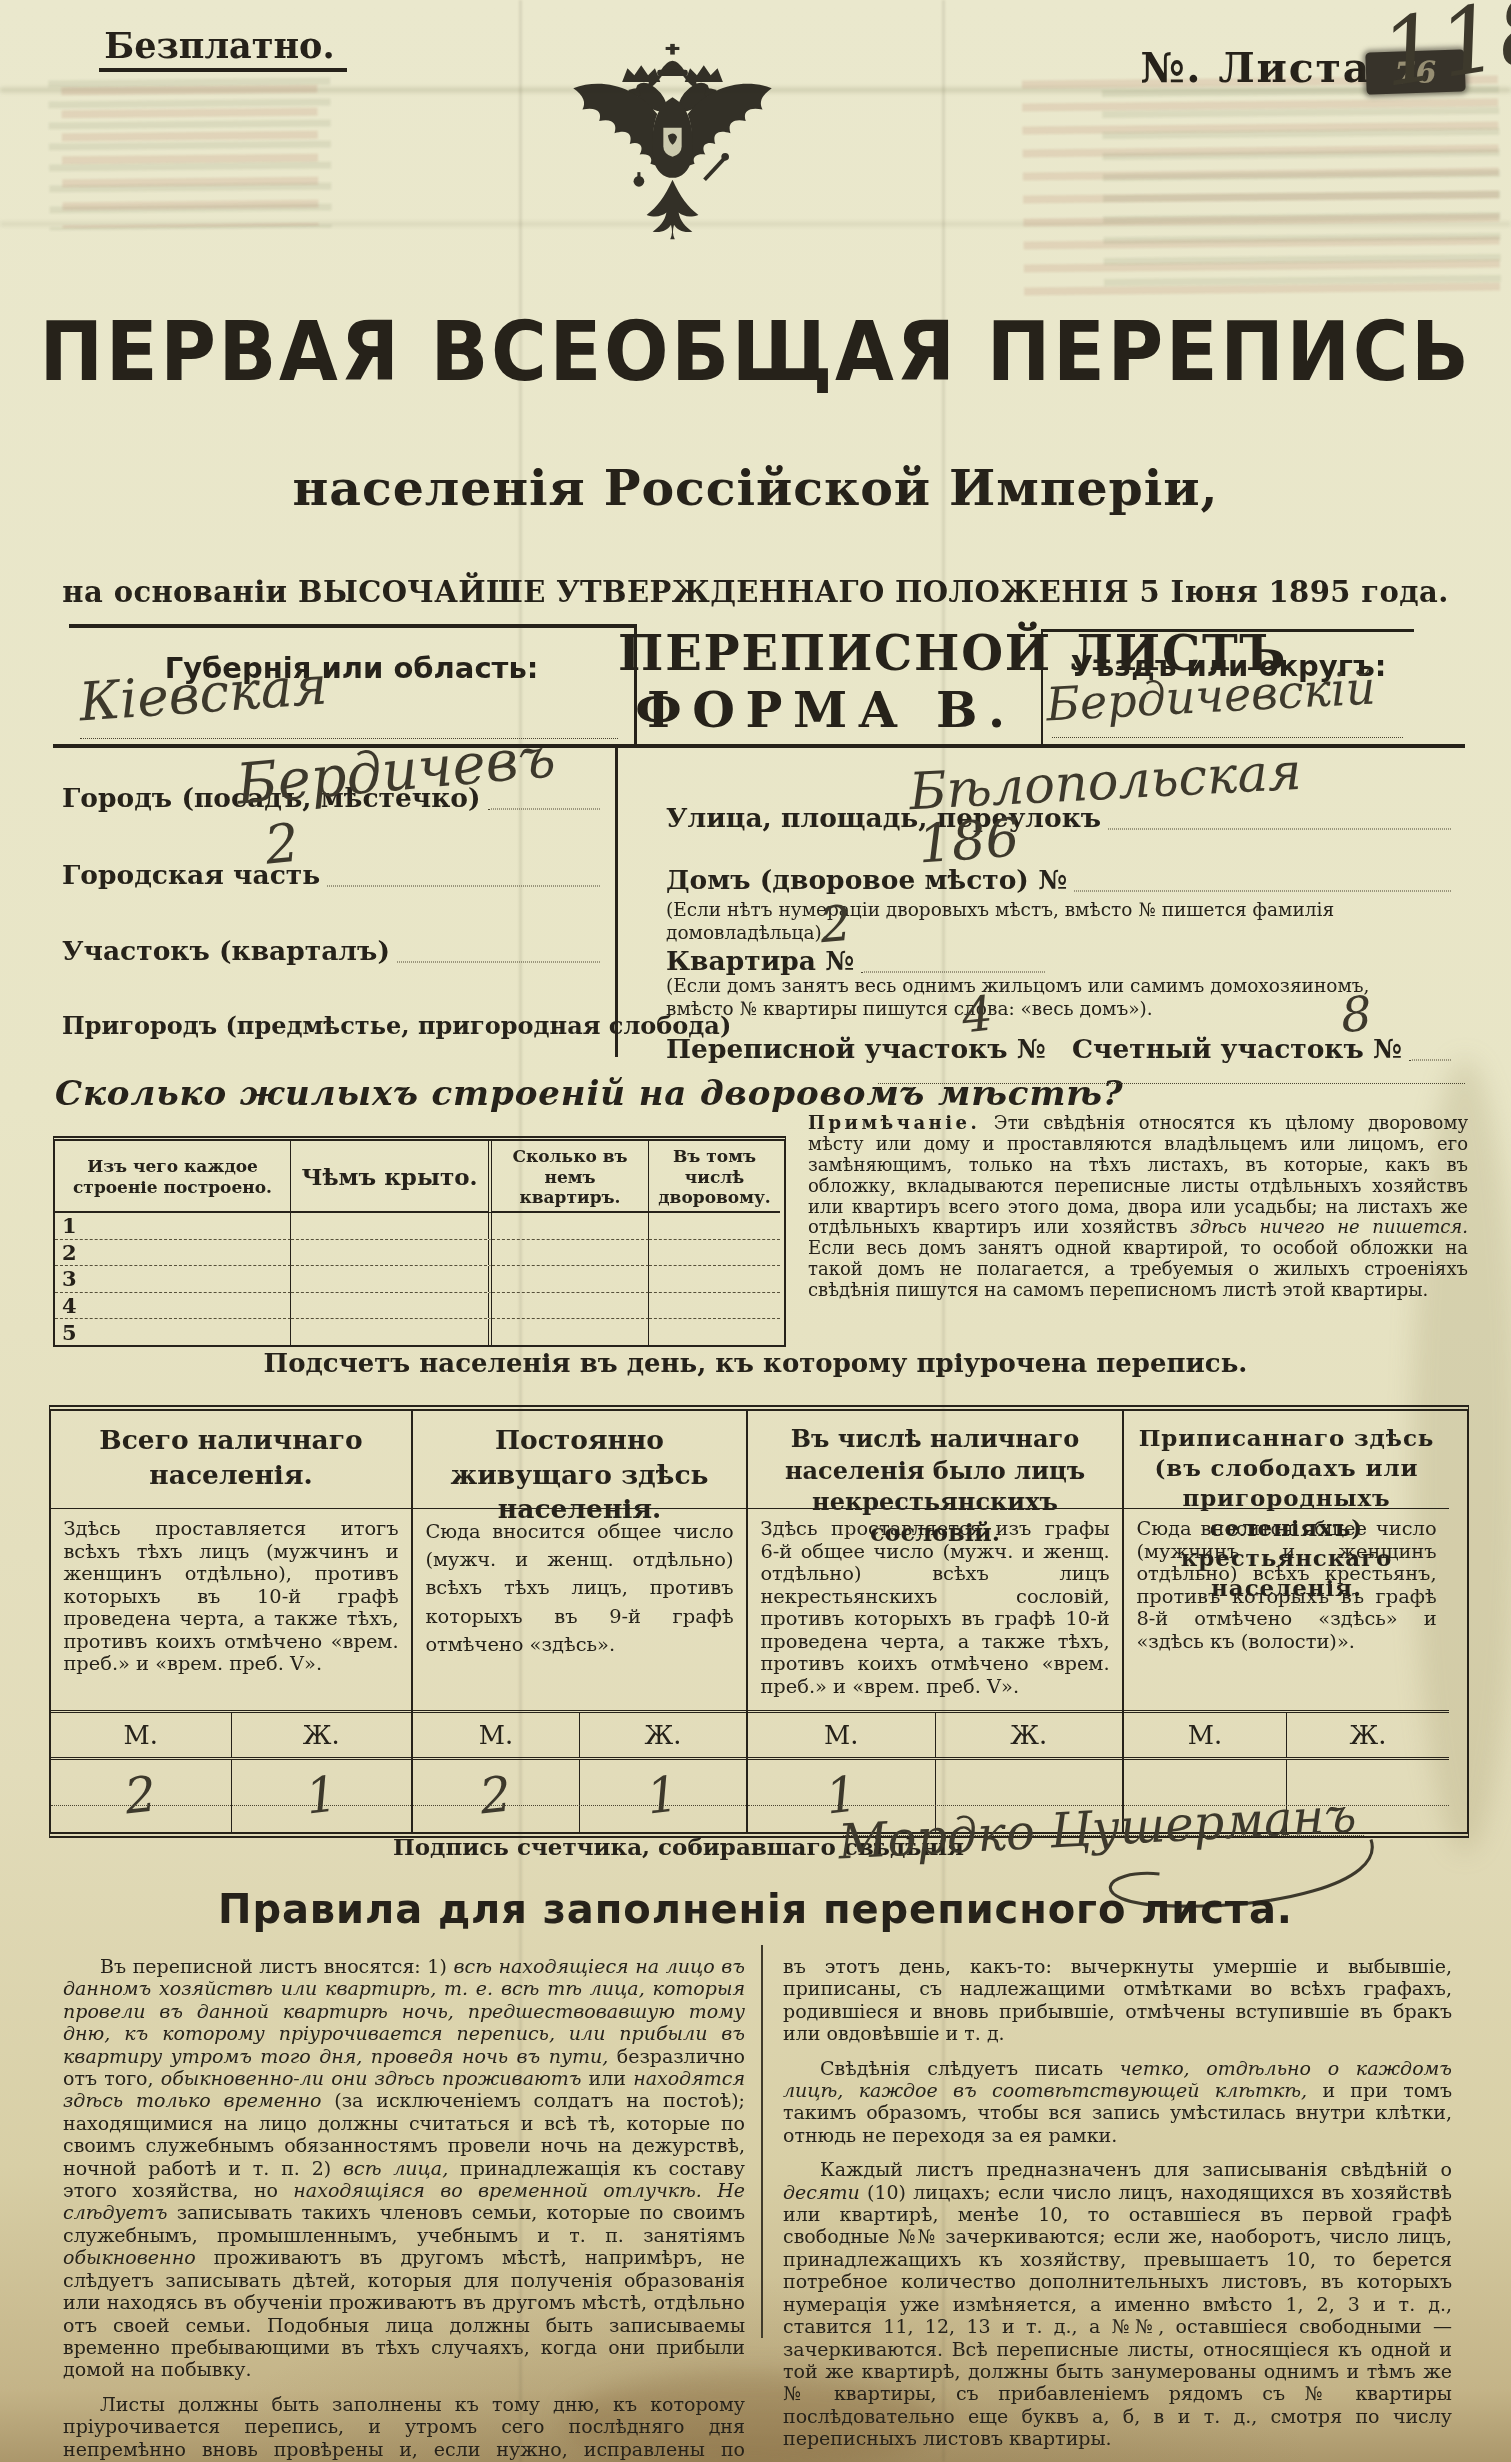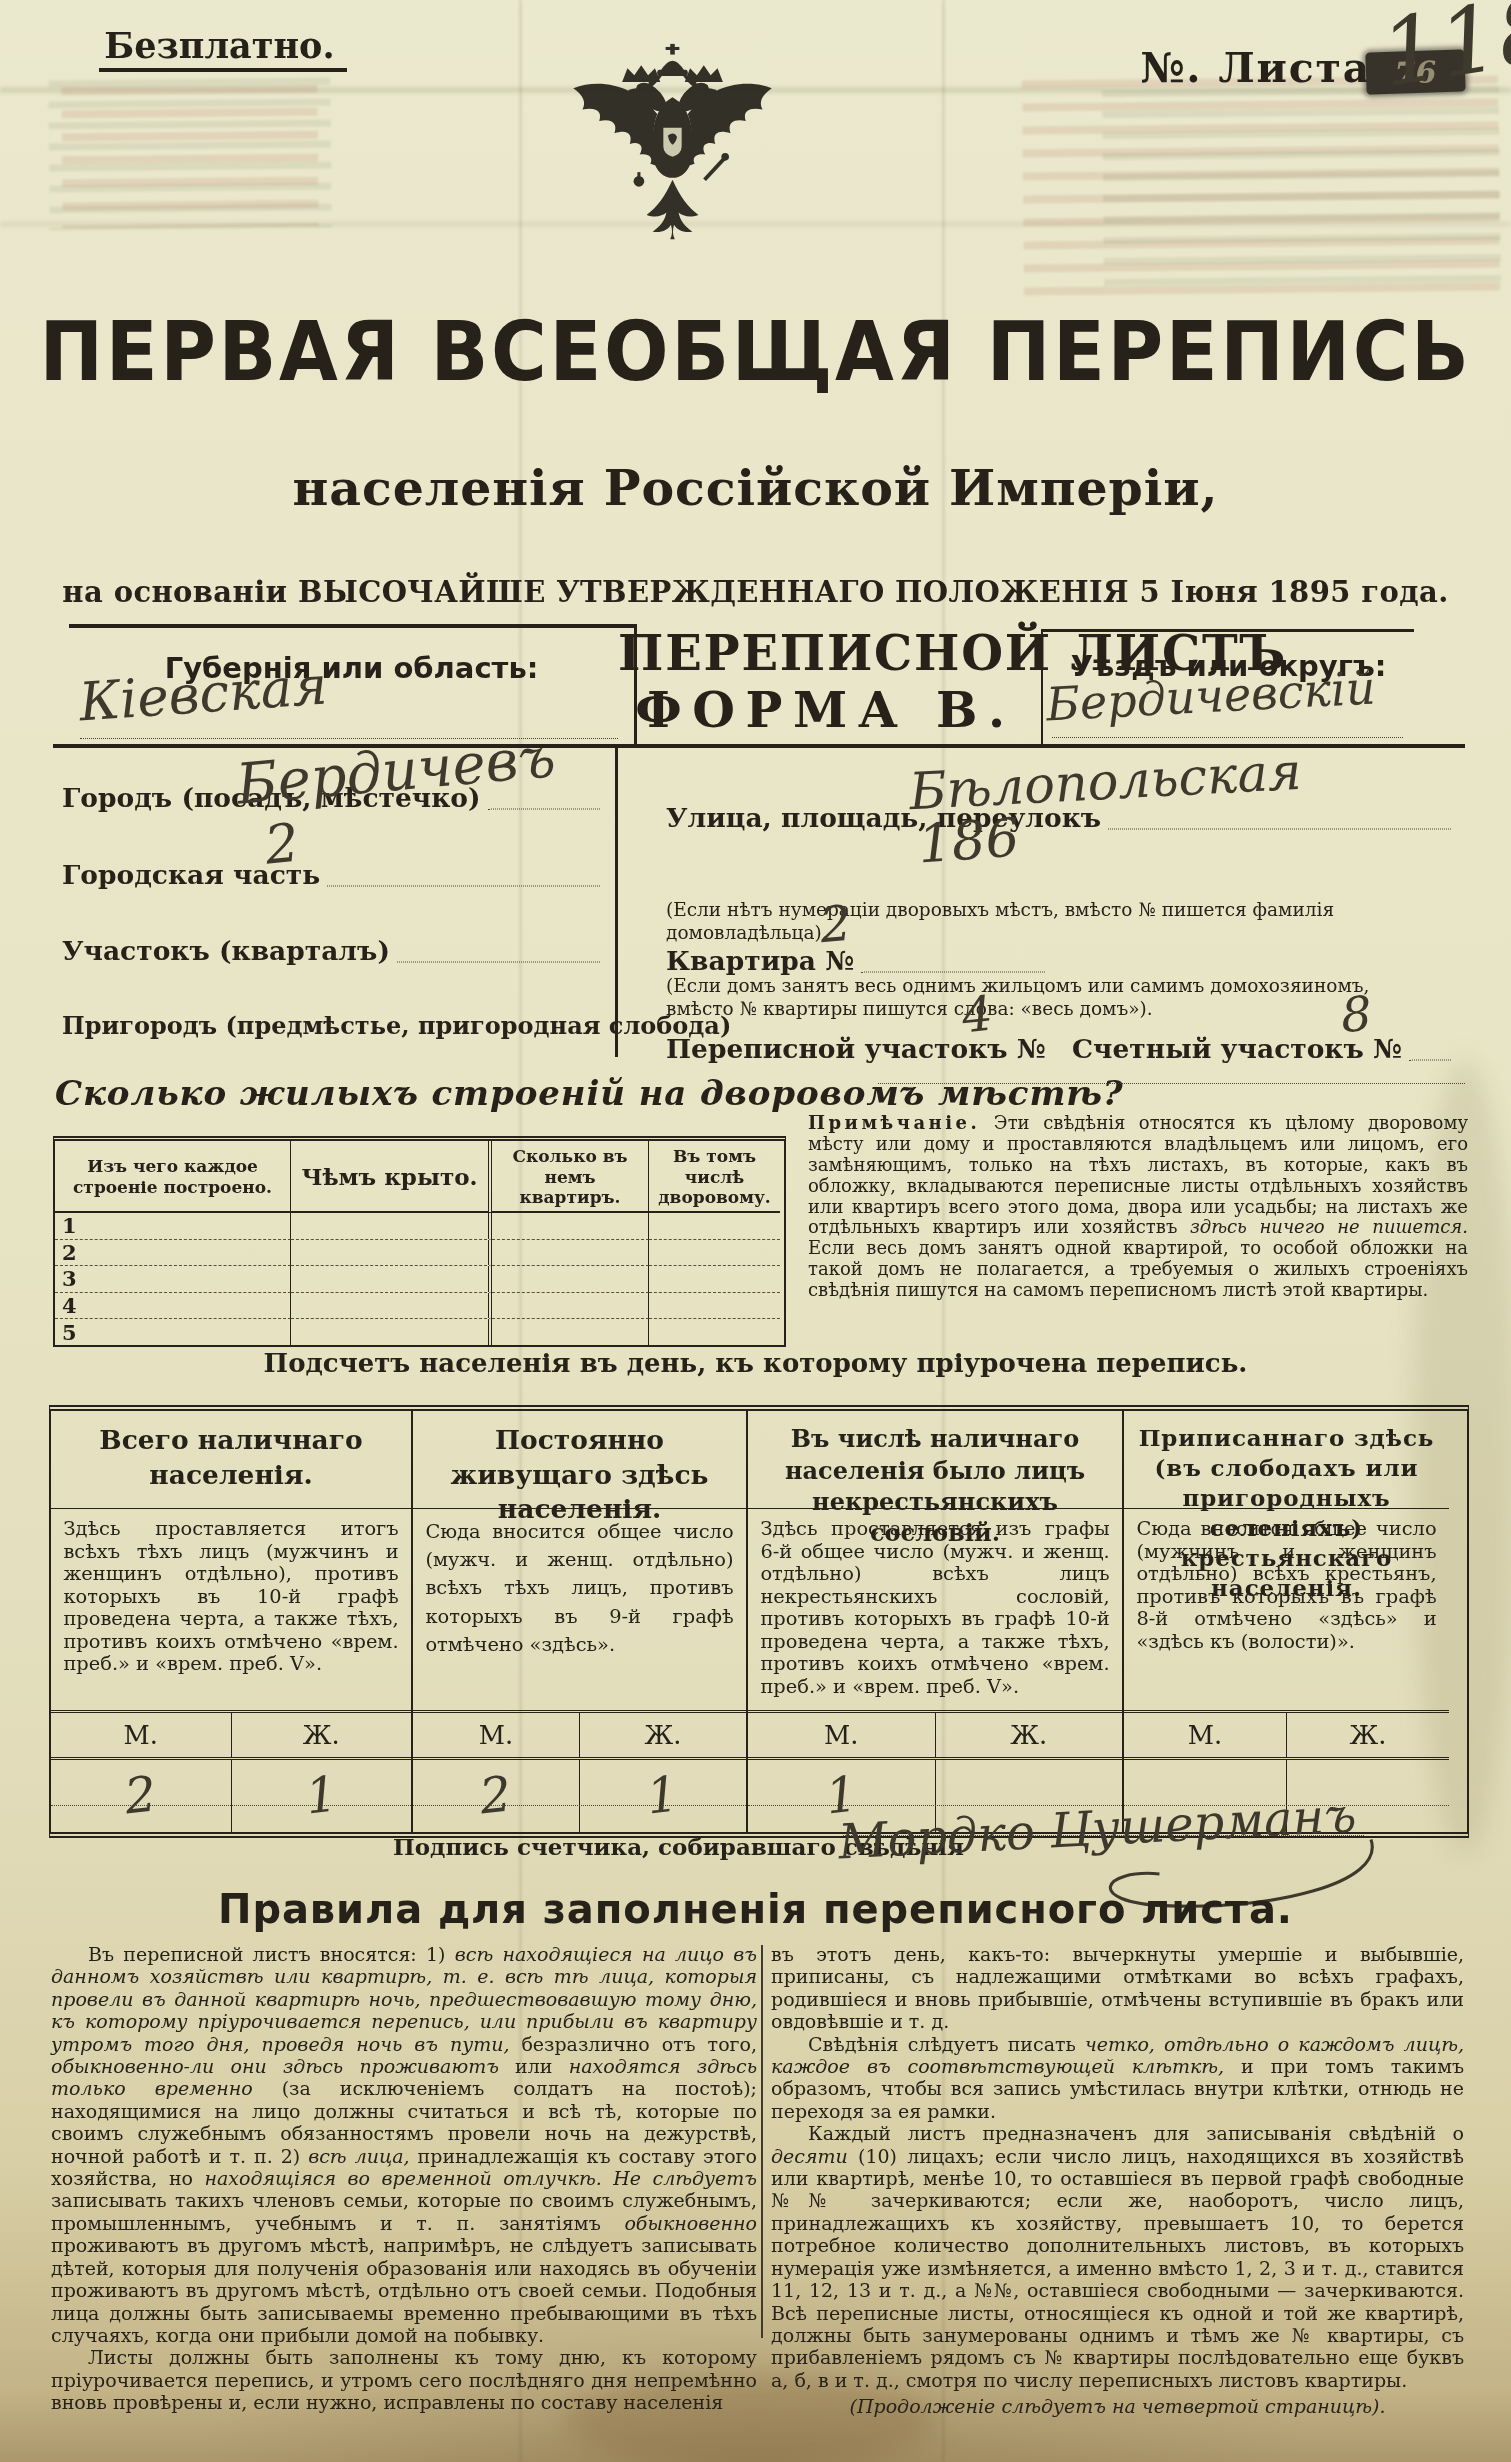--- a/index.html
+++ b/index.html
@@ -67,21 +67,21 @@
   .gmz div{flex:1;display:flex;align-items:center;justify-content:center;font-size:25.6px;}
   .gmz div:first-child{border-right:1.8px solid #26221a;}
   .gvals{height:72px;display:flex;position:relative;}
   .gvals div{flex:1;display:flex;align-items:flex-end;justify-content:center;padding-bottom:12.4px;}
   .gvals div:first-child{border-right:1.8px solid #26221a;}
   .hval{font-size:49px;line-height:1;transform:rotate(-6deg);}
   .vdotted{position:absolute;left:0;right:0;bottom:14px;border-top:1.8px dotted #4a4431;}
   
   .rules-h{width:100%;font-weight:bold;font-size:40px;letter-spacing:0.9px;}
   .rcol{font-size:19px;line-height:1.18;text-align:justify;}
-  .rcol p{margin:0;text-indent:37px;}
+  .rcol p{margin:12px;text-indent:37px;}
   .rcol p.noindent{text-indent:0;}
   .rcol p.fin{text-align:center;font-style:italic;text-indent:0;margin-top:3.5px;}
   .coldiv{width:1.8px;background:#3f3a2b;}
   .sig-label{font-size:23px;font-weight:bold;white-space:nowrap;}
 </style>
 </head>
 <body>
 
 <div class="page">
 
@@ -187,20 +187,24 @@
     <span class="flabel" style="font-size:24px">Пригородъ (предмѣстье, пригородная слобода)</span>
       <span class="dots"></span>
   </div>
 
   <div class="abs field" style="left:666px;top:792px;width:785px;height:41px">
     <span class="flabel">Улица, площадь, переулокъ</span>
       <span class="dots"></span>
   </div>
   <div class="abs hand" style="left:909px;top:752px;font-size:51px;transform:rotate(-3deg)">Бѣлопольская</div>
 
+  <div class="abs field" style="left:666px;top:854px;width:785px;height:41px">
+    <span class="flabel">Домъ (дворовое мѣсто) №</span>
+      <span class="dots"></span>
+  </div>
   <div class="abs hand" style="left:918px;top:810px;font-size:53px;transform:rotate(-4deg)">186</div>
   <div class="abs note-sm serif" style="left:666px;top:898px;width:794px">(Если нѣтъ нумераціи дворовыхъ мѣстъ, вмѣсто № пишется фамилія домовладѣльца).</div>
 
   <div class="abs field" style="left:666px;top:937px;width:379px;height:39px">
     <span class="flabel">Квартира №</span>
       <span class="dots"></span>
   </div>
   <div class="abs hand" style="left:820px;top:896px;font-size:49px;transform:rotate(-5deg)">2</div>
   <div class="abs note-sm serif" style="left:666px;top:974px;width:776px">(Если домъ занятъ весь однимъ жильцомъ или самимъ домохозяиномъ, вмѣсто № квартиры пишутся слова: «весь домъ»).</div>
 

